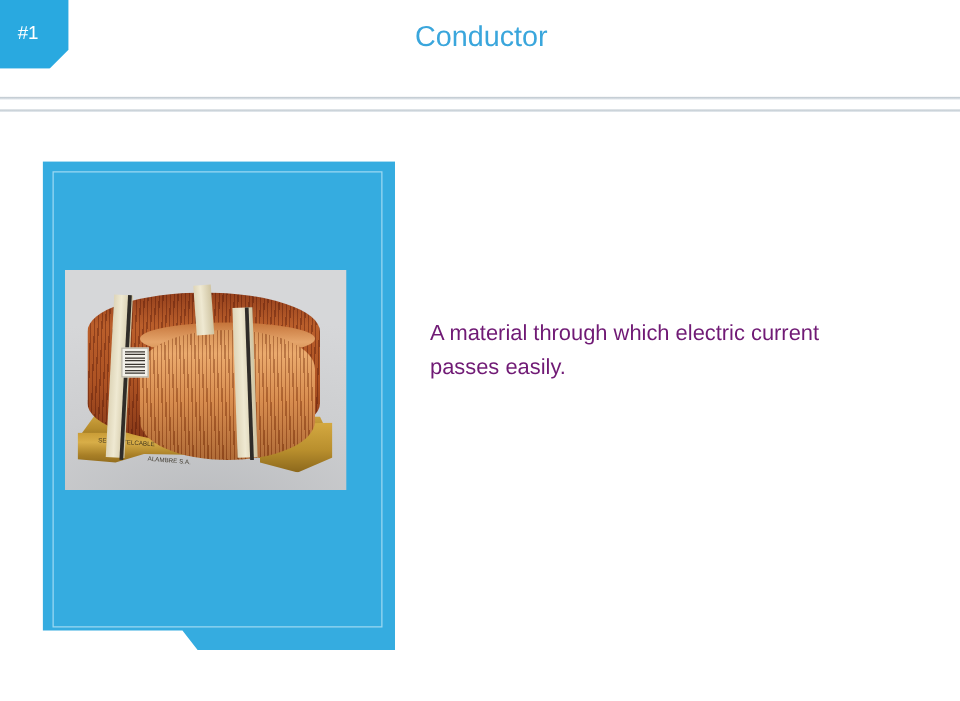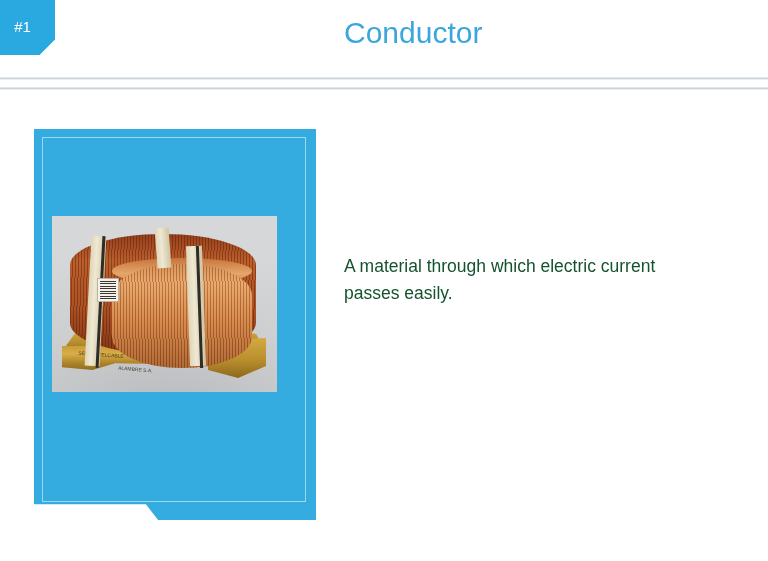--- a/index.html
+++ b/index.html
@@ -41,23 +41,23 @@
     width: 45px;
     text-align: center;
     color: #ffffff;
     font-size: 15px;
     font-family: "Liberation Sans", sans-serif;
     letter-spacing: 0px;
   }
 
   .slide-title {
     position: absolute;
-    left: 344px;
+    left: 332px;
     top: 16px;
-    font-size: 30px;
+    font-size: 23px;
     color: #3aa6dc;
     font-family: "Liberation Sans", sans-serif;
     white-space: nowrap;
   }
 
   
   .rule {
     position: absolute;
     left: 0;
     width: 768px;
@@ -222,21 +222,21 @@
   }
 
   
   .body-text {
     position: absolute;
     left: 344px;
     top: 253px;
     width: 350px;
     font-size: 17.5px;
     line-height: 27px;
-    color: #14532d;
+    color: #701a75;
     font-family: "Liberation Sans", sans-serif;
   }
 </style>
 </head>
 <body>
 
 <div class="slide-header">
 
   <div class="slide-badge">
     <span class="slide-badge-label">#1</span>

